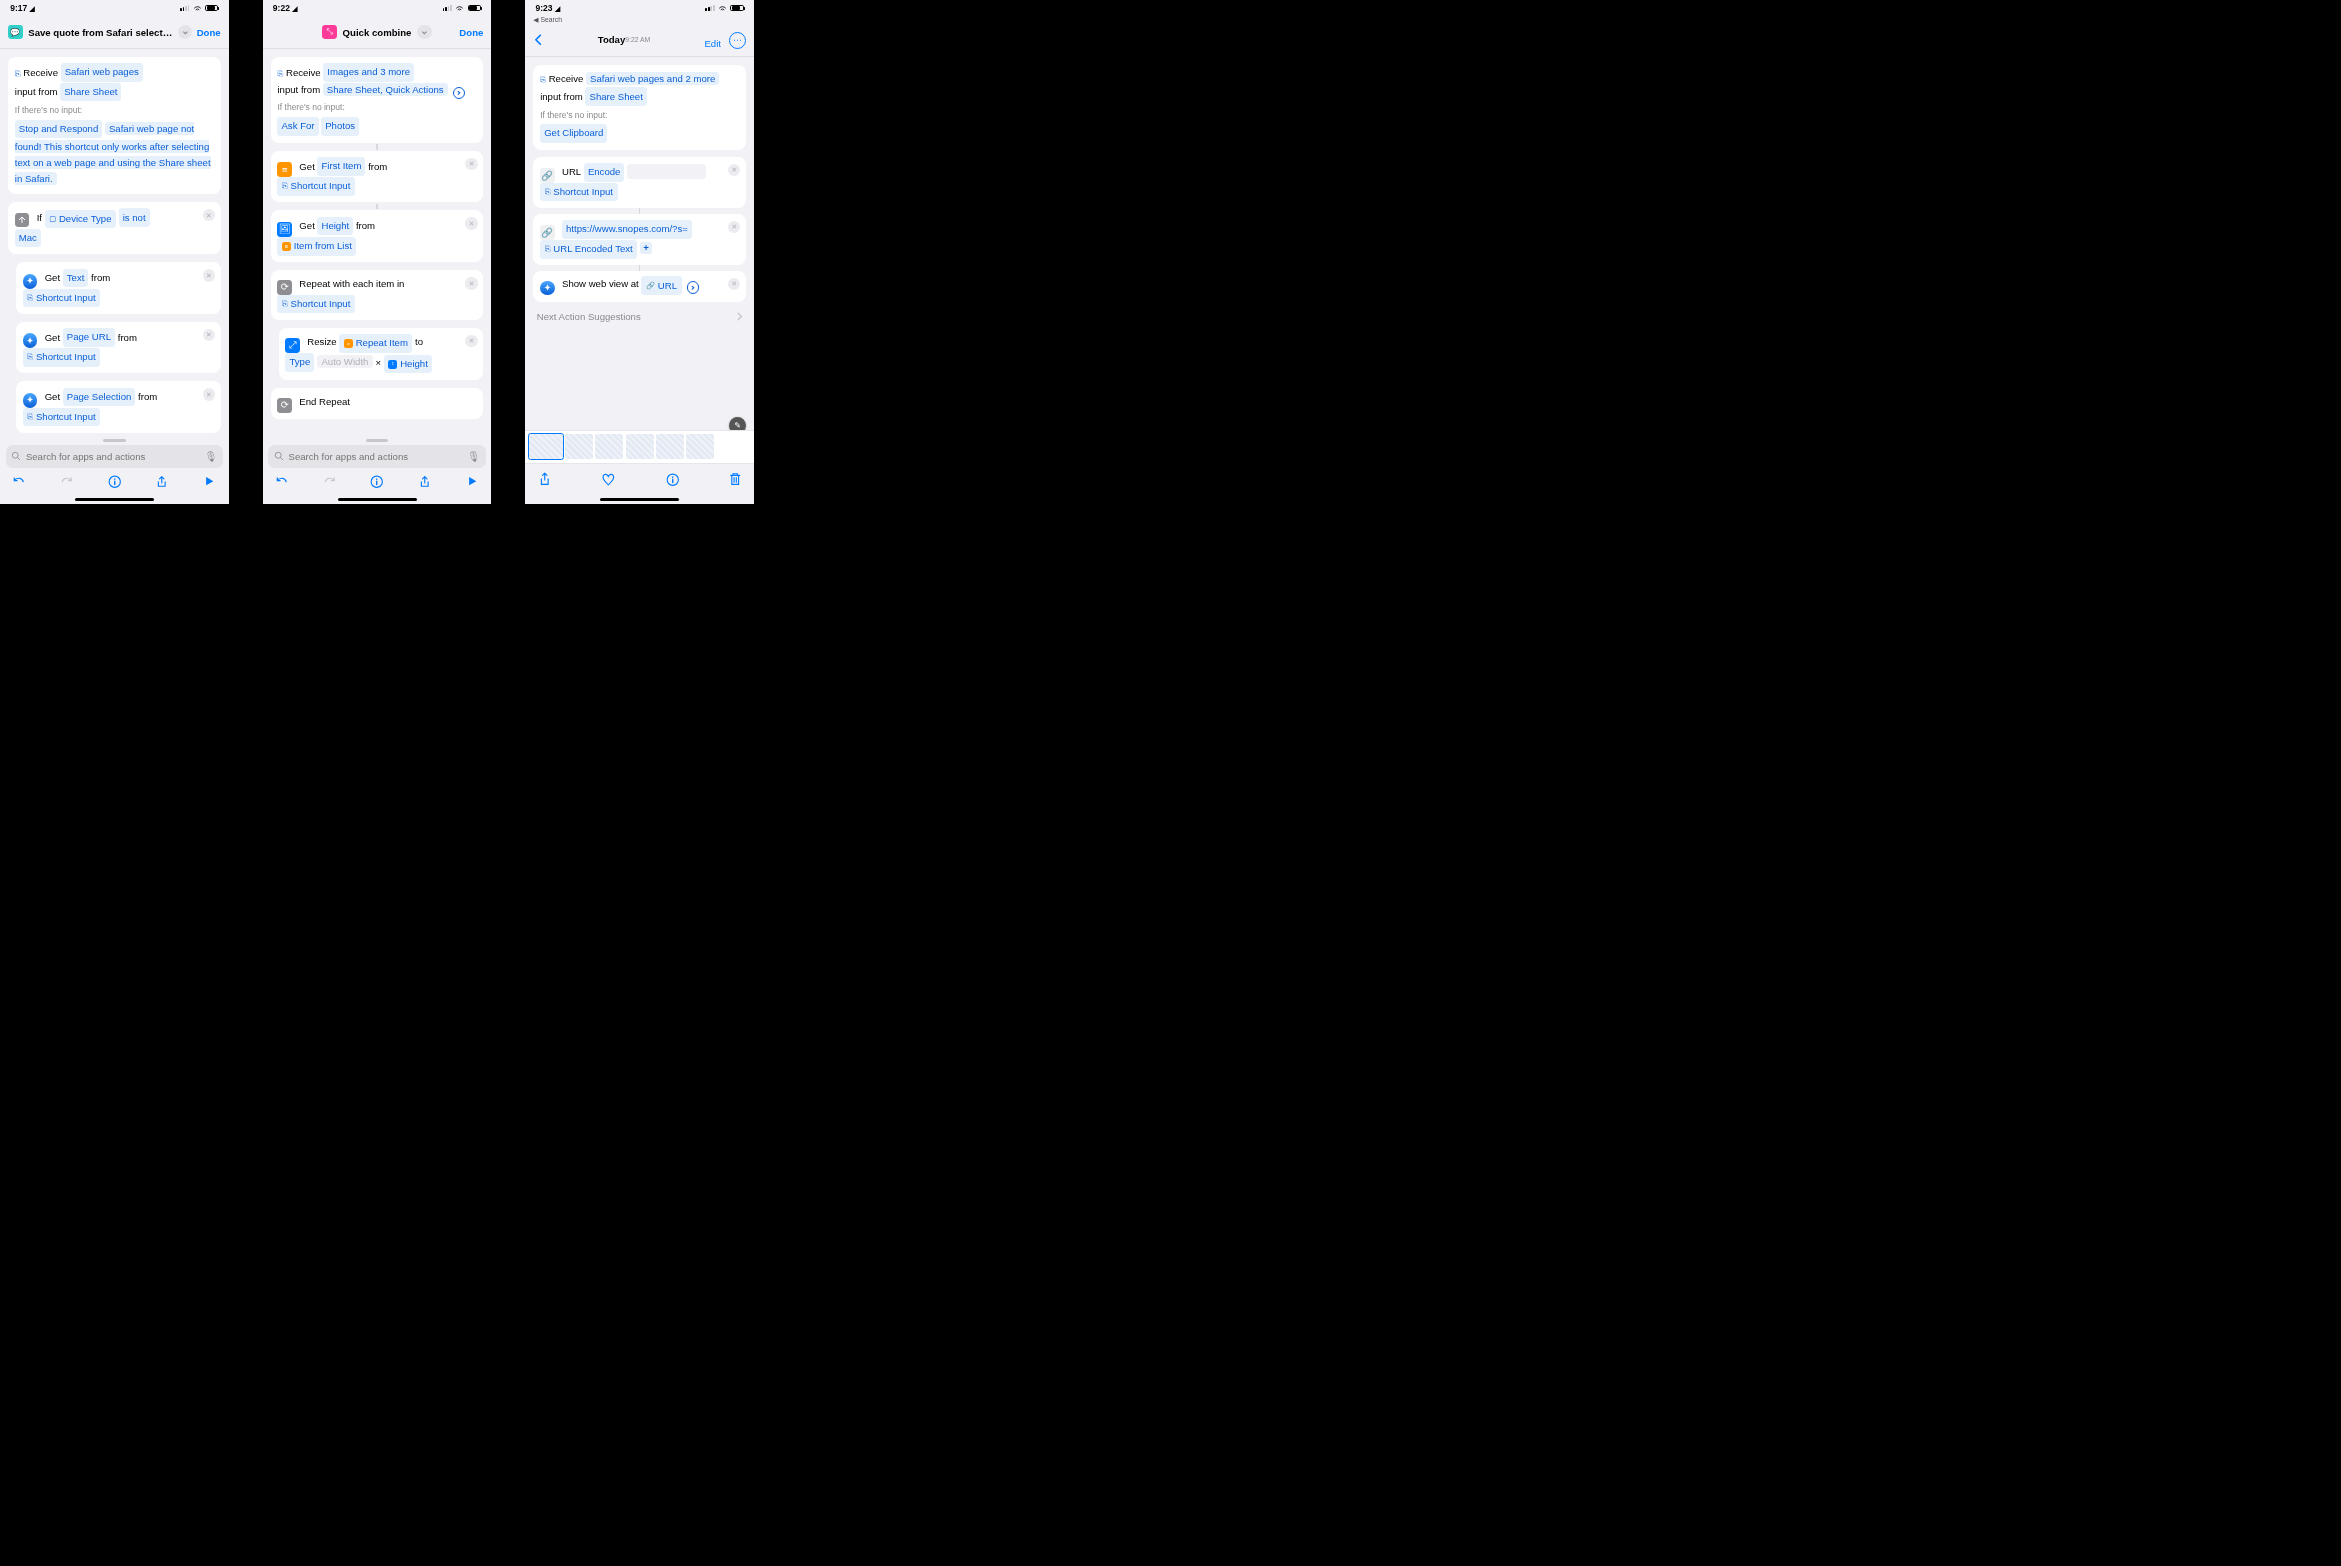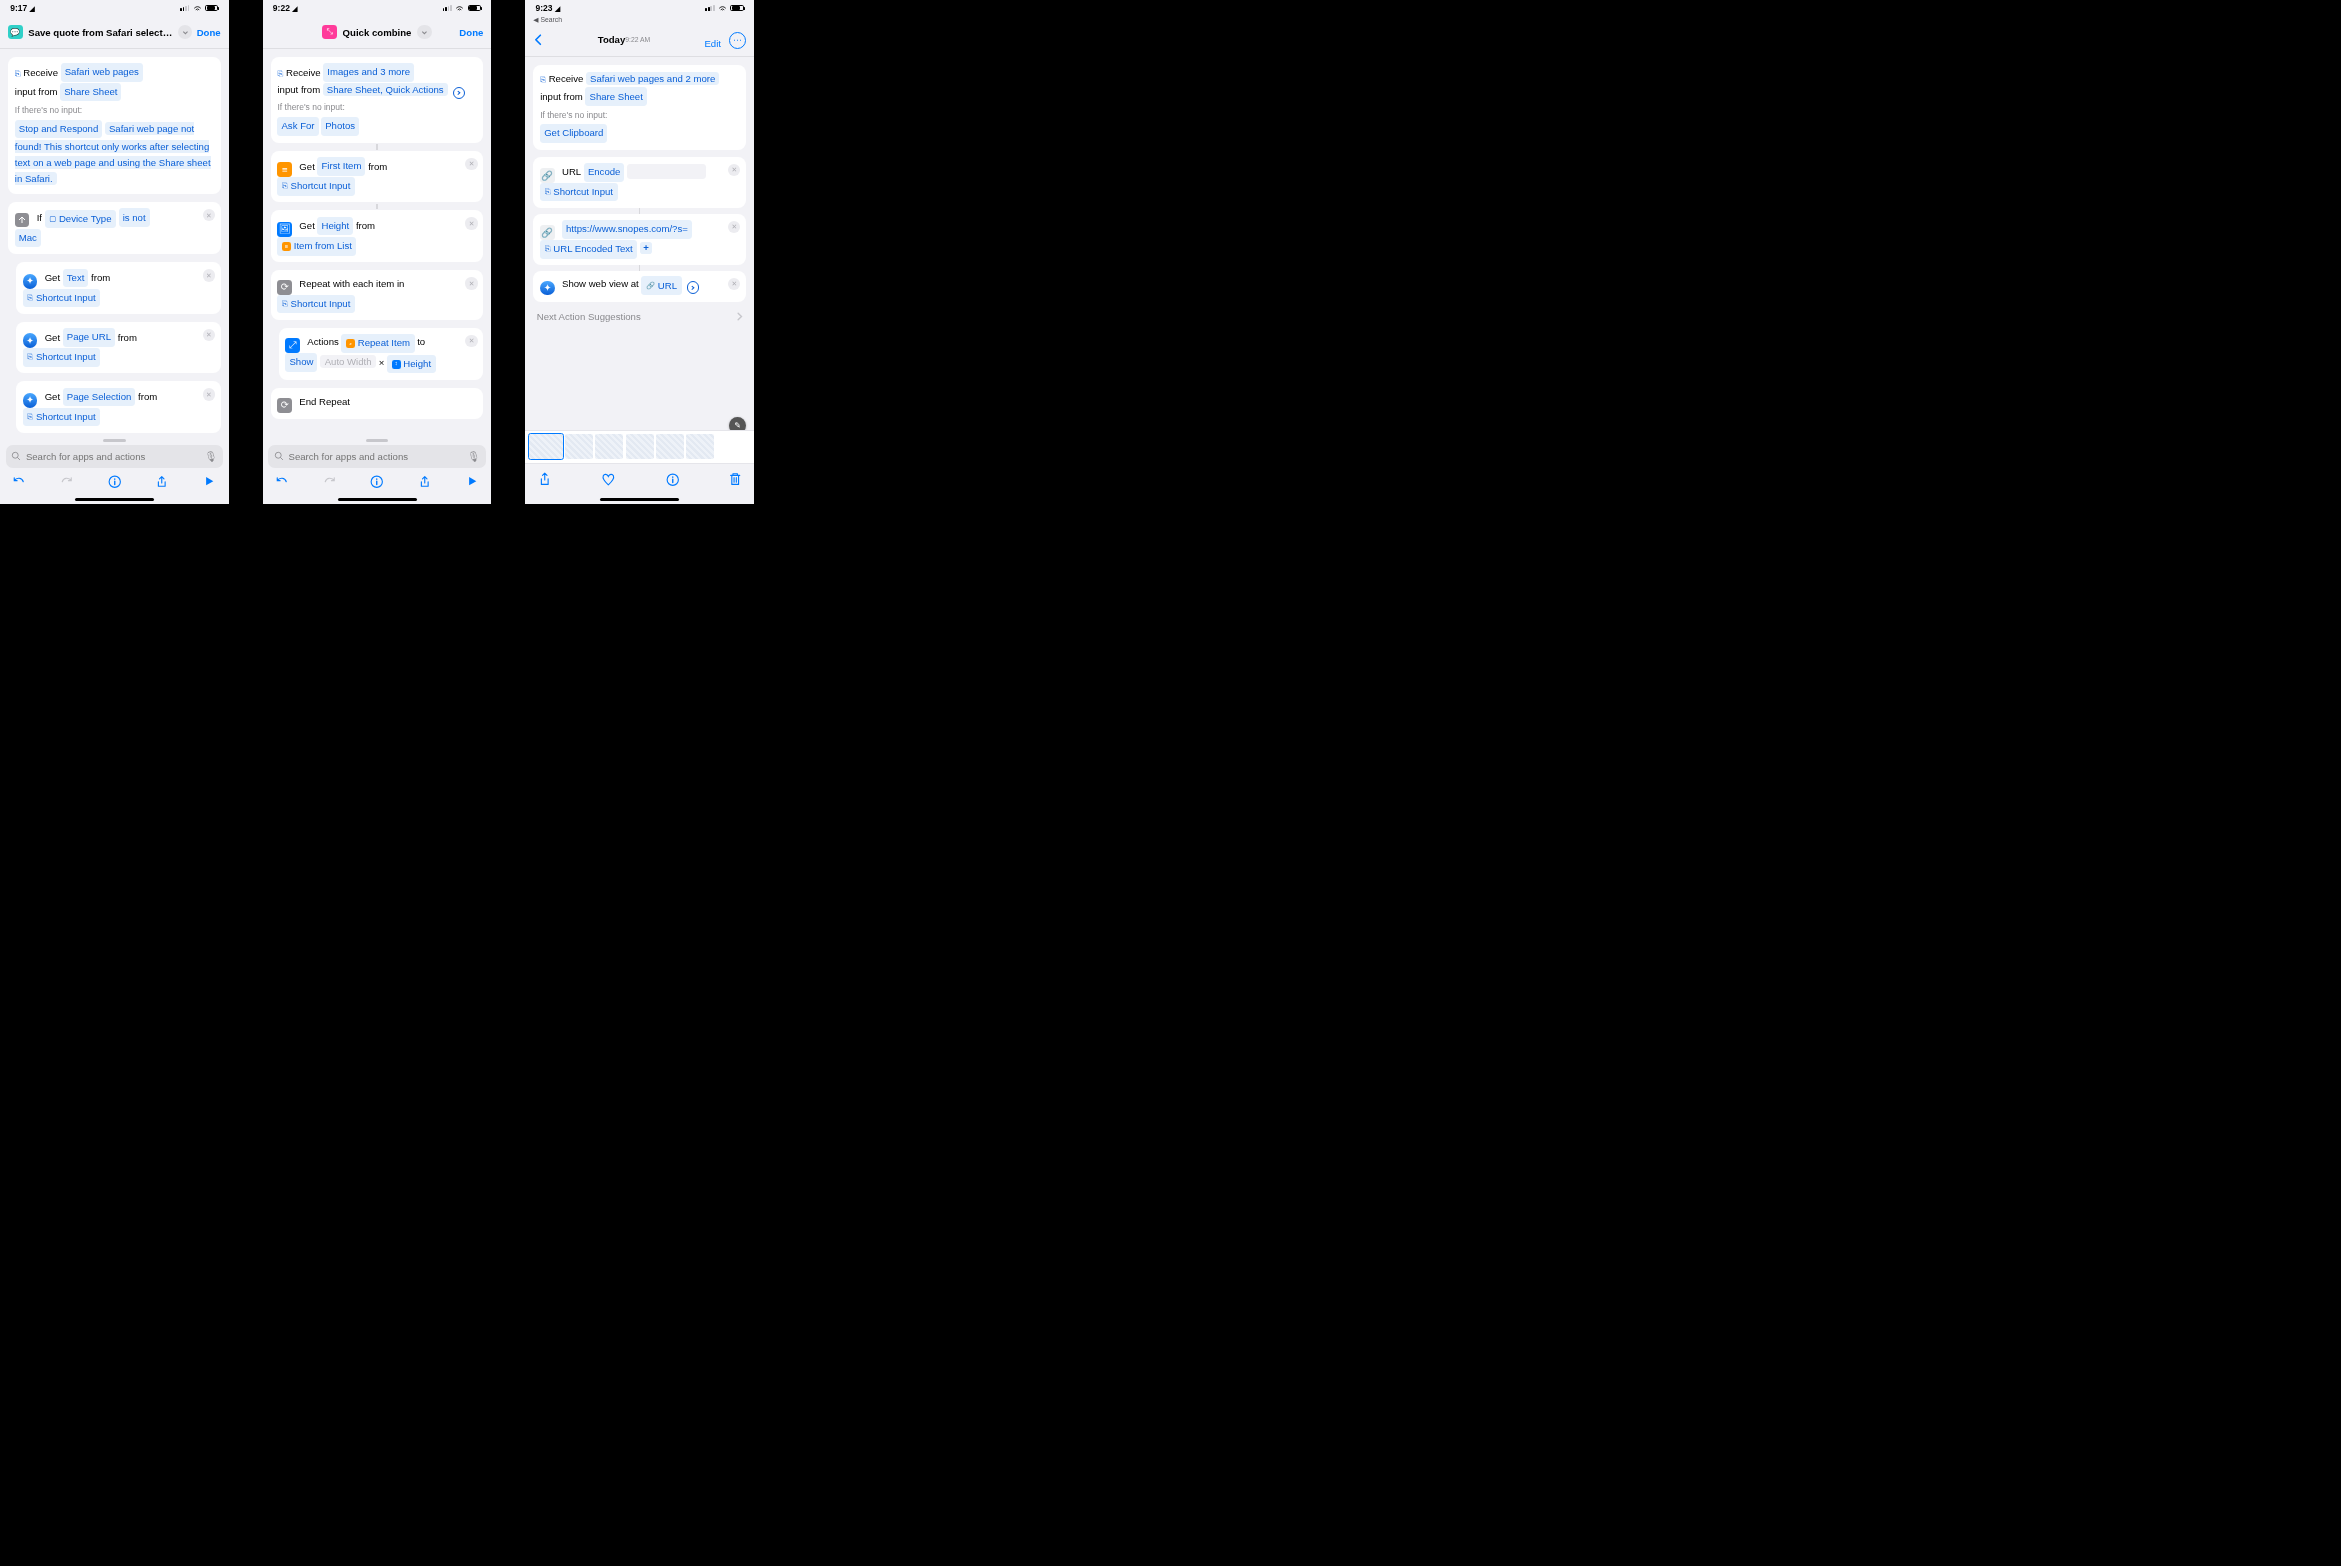--- a/index.html
+++ b/index.html
@@ -309,28 +309,28 @@
       <br>
       <span class="vartok">
             <span class="inputglyph">⎘</span>
             <span>Shortcut Input</span>
           </span>
     </div>
 
     <div class="card nested">
       <span class="xbtn">✕</span>
       <span class="leadicon blue-ic">⤢</span>
-      <span class="lbl">Actions</span>
+      <span class="lbl">Resize</span>
       <span class="vartok">
             <span class="mini" style="background:#ff9500">𝓍</span>
             <span>Repeat Item</span>
           </span>
       <span class="lbl">to</span>
       <br>
-      <span class="tok">Show</span>
+      <span class="tok">Type</span>
       <span class="tok-ghost">Auto Width</span>
       <span class="lbl">×</span>
       <span class="vartok">
             <span class="mini" style="background:#007aff">↕</span>
             <span>Height</span>
           </span>
     </div>
 
     <div class="card">
       <span class="leadicon grey-ic">⟳</span>

